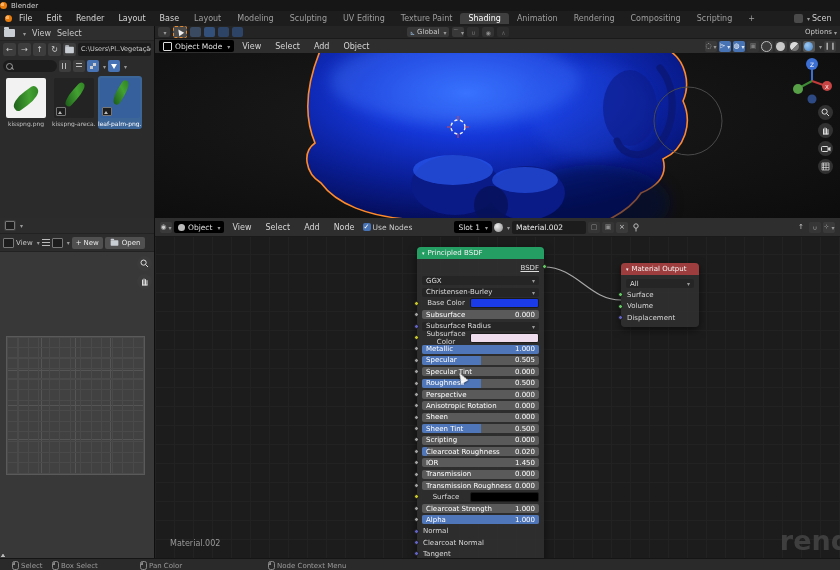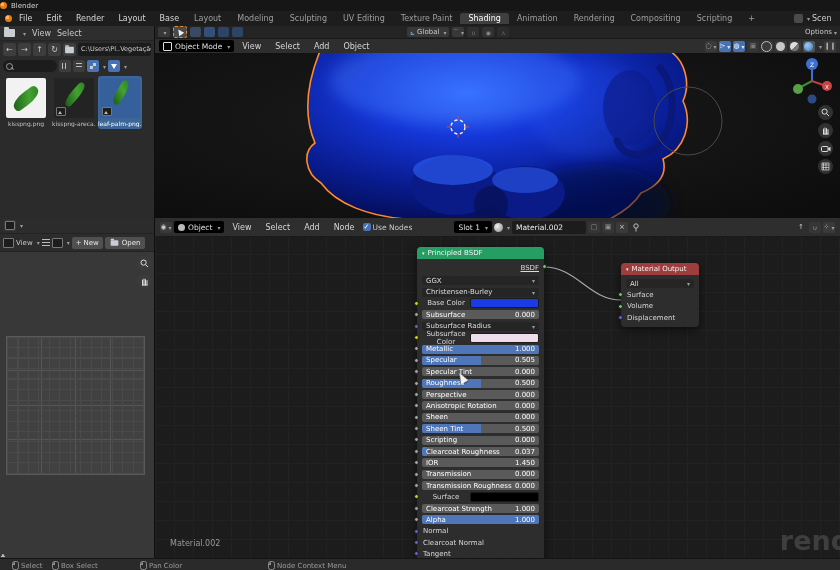--- a/index.html
+++ b/index.html
@@ -536,21 +536,21 @@
               <div class="slider">
                 <span class="t">Scripting</span>
                 <span class="v">0.000</span>
               </div>
             </div>
           <div class="nrow">
               <span class="sock s-gray"></span>
               <div class="slider">
                 <i class="fillbar" style="width:4%"></i>
                 <span class="t">Clearcoat Roughness</span>
-                <span class="v">0.037</span>
+                <span class="v">0.020</span>
               </div>
             </div>
           <div class="nrow">
               <span class="sock s-gray"></span>
               <div class="slider">
                 <span class="t">IOR</span>
                 <span class="v">1.450</span>
               </div>
             </div>
           <div class="nrow">

